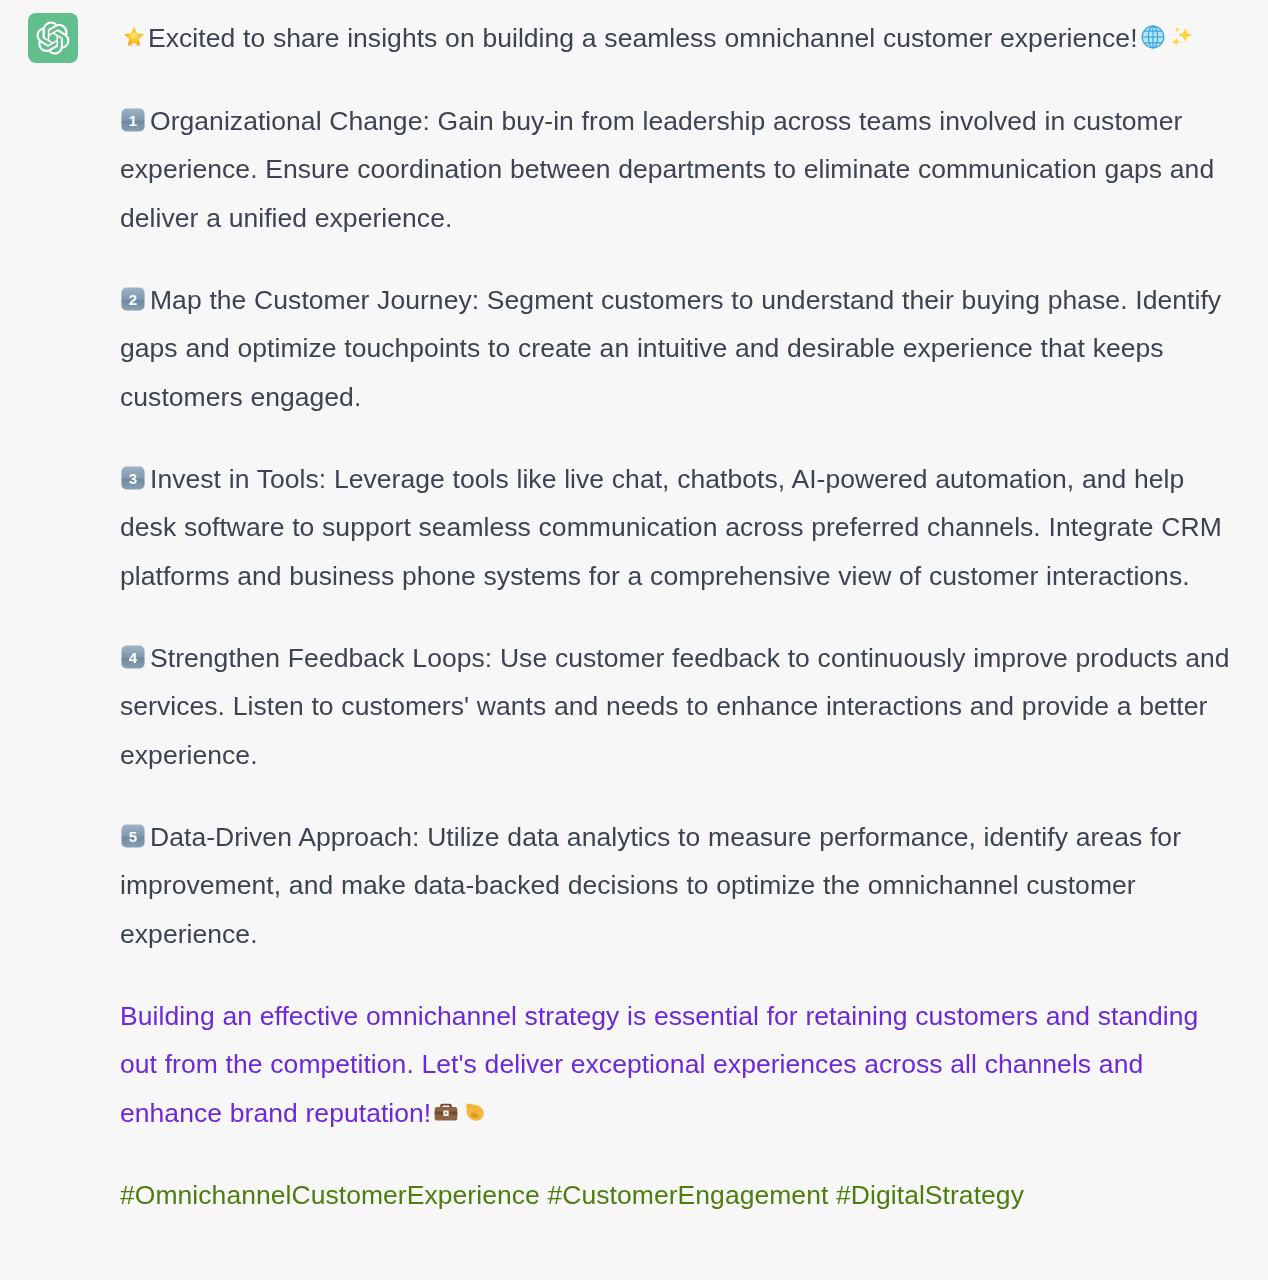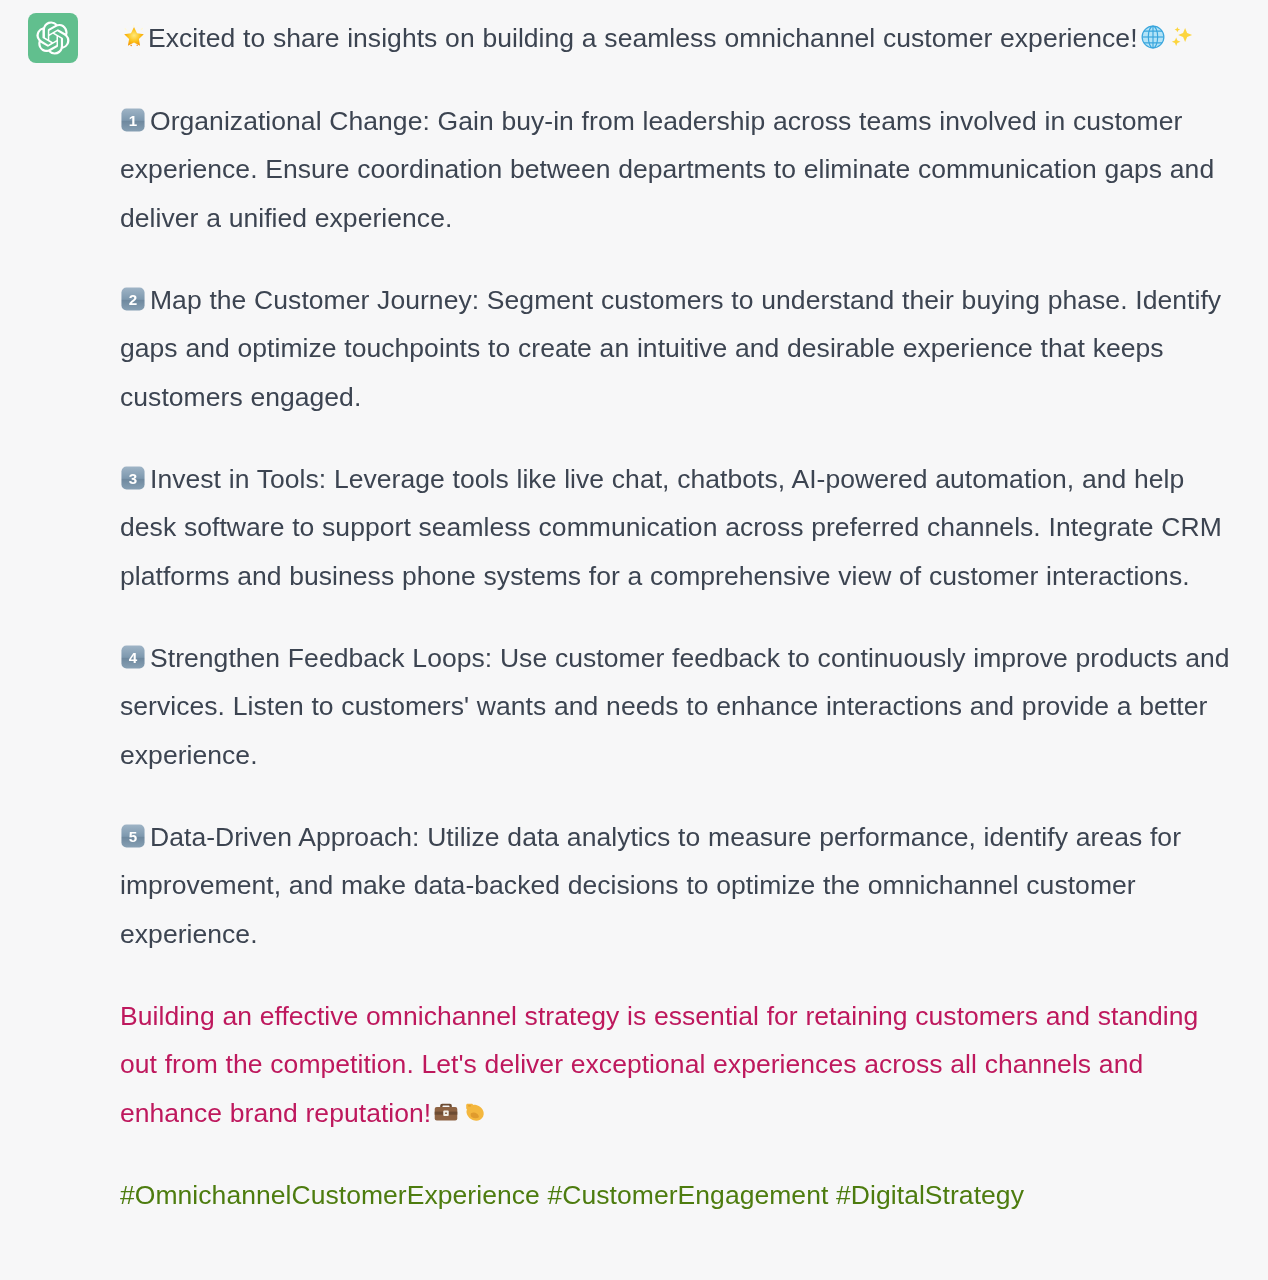--- a/index.html
+++ b/index.html
@@ -171,21 +171,21 @@
 
     <p class="para" style="color: rgb(60, 68, 81);">
       <span class="emoji keycap">
         <svg viewBox="0 0 36 36" aria-hidden="true">
           <rect x="2" y="2" width="32" height="32" rx="7" fill="url(#kc1)"></rect>
           <text x="18" y="26.5" font-family="'Liberation Sans',sans-serif" font-size="21" font-weight="bold" fill="#ffffff" text-anchor="middle">5</text>
         </svg>
       </span><span>Data-Driven Approach: Utilize data analytics to measure performance, identify areas for improvement, and make data-backed decisions to optimize the omnichannel customer experience.</span>
     </p>
 
-    <p class="para" style="color: #be185d;">
+    <p class="para" style="color: #6d28d9;">
       <span>Building an effective omnichannel strategy is essential for retaining customers and standing out from the competition. Let's deliver exceptional experiences across all channels and enhance brand reputation!</span><span class="emoji trail">
         <svg viewBox="0 0 36 36" aria-hidden="true">
           <path fill="#6d4c33" d="M13 7.5h10a2.5 2.5 0 0 1 2.5 2.5v2h-3v-1.5a.8.8 0 0 0-.8-.8h-7.4a.8.8 0 0 0-.8.8V12h-3v-2A2.5 2.5 0 0 1 13 7.5z"></path>
           <rect x="3.5" y="11.5" width="29" height="17.5" rx="2.6" fill="#8d6343"></rect>
           <rect x="3.5" y="17.5" width="29" height="4" fill="#6d4c33"></rect>
           <rect x="14.5" y="16" width="7" height="7" rx="1.2" fill="#f2efe6"></rect>
           <rect x="16.6" y="18.5" width="2.8" height="2" rx="0.6" fill="#8d6343"></rect>
         </svg>
       </span><span class="emoji trail">
         <svg viewBox="0 0 36 36" aria-hidden="true">

